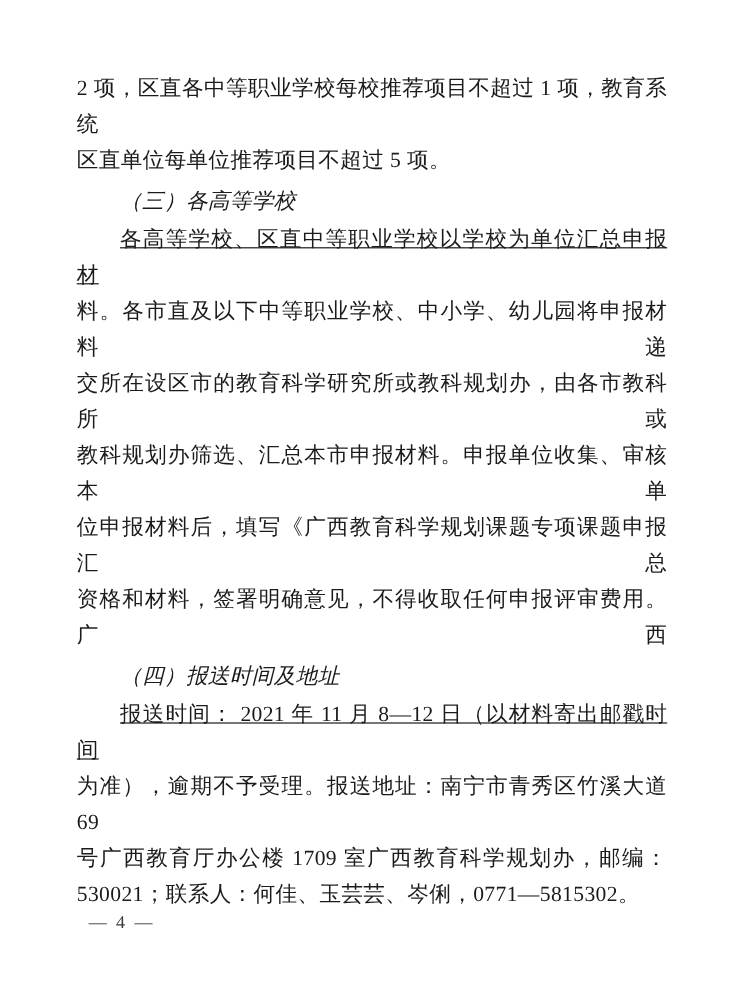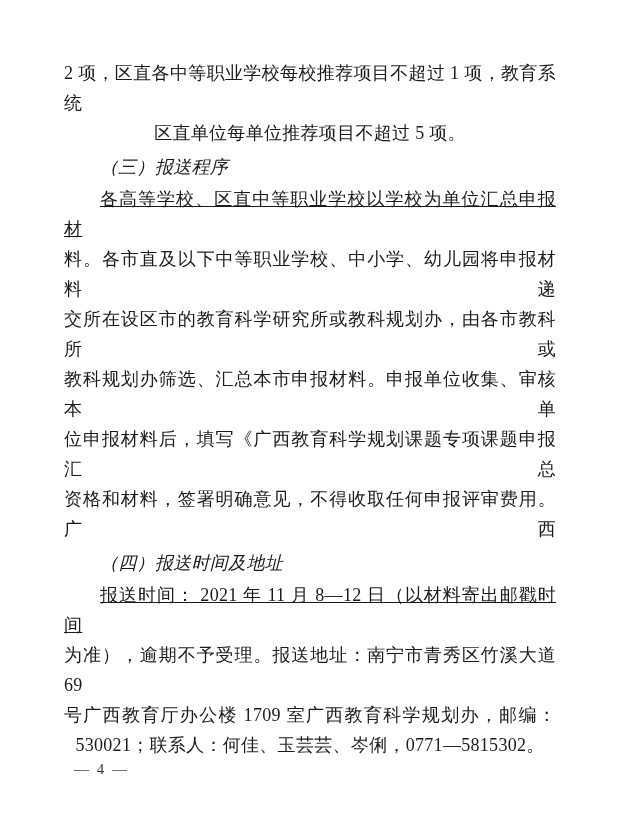--- a/index.html
+++ b/index.html
@@ -25,21 +25,21 @@
     white-space: nowrap;
     letter-spacing: 0.3px;
   }
   
   .fill {
     white-space: normal;
     text-align: justify;
     text-align-last: justify;
   }
   
-  .end { text-align: center; }
+  .end { text-align: left; }
   
   .ind { text-indent: 2em; text-decoration: underline; }
   
   .kai {
     font-style: italic;
     text-indent: 2em;
     margin-top: 4px;
     margin-bottom: 2px;
   }
   .footer {
@@ -52,21 +52,21 @@
     letter-spacing: 2px;
   }
 </style>
 </head>
 <body>
 
 <div class="page">
   <div class="content">
     <div class="ln fill">2 项，区直各中等职业学校每校推荐项目不超过 1 项，教育系统</div>
     <div class="ln end">区直单位每单位推荐项目不超过 5 项。</div>
-    <div class="ln kai">（三）报送程序</div>
+    <div class="ln kai">（三）各高等学校</div>
     <div class="ln fill ind">各高等学校、区直中等职业学校以学校为单位汇总申报材</div>
     <div class="ln fill">料。各市直及以下中等职业学校、中小学、幼儿园将申报材料递</div>
     <div class="ln fill">交所在设区市的教育科学研究所或教科规划办，由各市教科所或</div>
     <div class="ln fill">教科规划办筛选、汇总本市申报材料。申报单位收集、审核本单</div>
     <div class="ln fill">位申报材料后，填写《广西教育科学规划课题专项课题申报汇总</div>
     <div class="ln fill">资格和材料，签署明确意见，不得收取任何申报评审费用。广西</div>
     <div class="ln kai">（四）报送时间及地址</div>
     <div class="ln fill ind">报送时间： 2021 年 11 月 8—12 日（以材料寄出邮戳时间</div>
     <div class="ln fill">为准），逾期不予受理。报送地址：南宁市青秀区竹溪大道 69</div>
     <div class="ln fill">号广西教育厅办公楼 1709 室广西教育科学规划办，邮编：</div>

